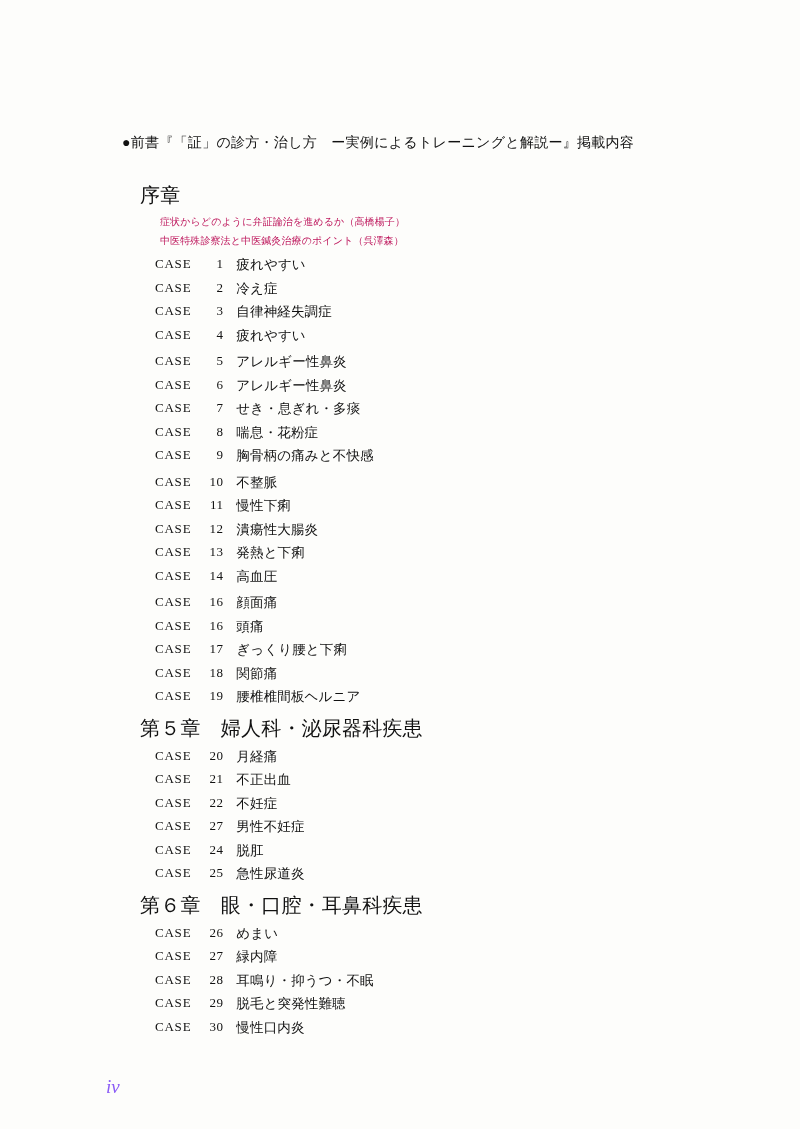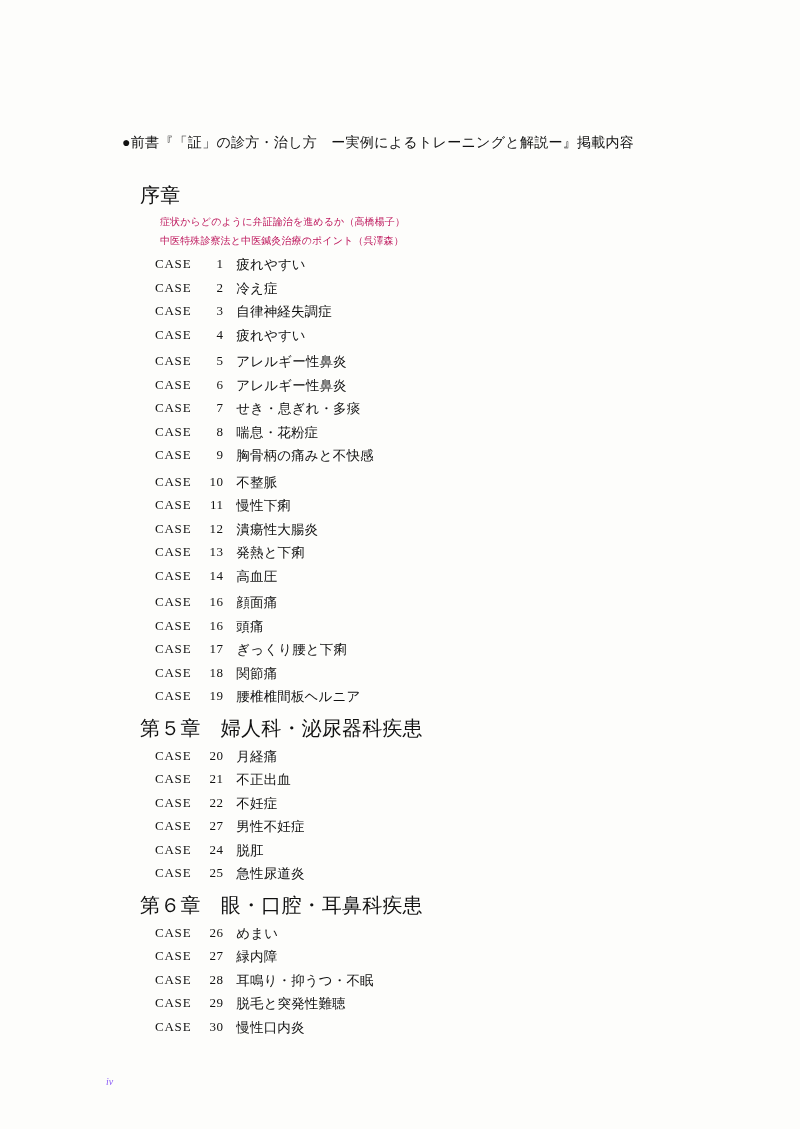--- a/index.html
+++ b/index.html
@@ -82,21 +82,21 @@
     margin-left: 13px;
     font-size: 13.5px;
   }
   .chapter-gap {
     height: 3px;
   }
   .folio {
     position: absolute;
     left: 106px;
     top: 1076px;
-    font-size: 10px;
+    font-size: 19px;
     color: #8b5cf6;
     font-style: italic;
   }
 </style>
 </head>
 <body>
 
 <div class="page">
   <div class="content">
     <div class="doc-title">●前書『「証」の診方・治し方　ー実例によるトレーニングと解説ー』掲載内容</div>

